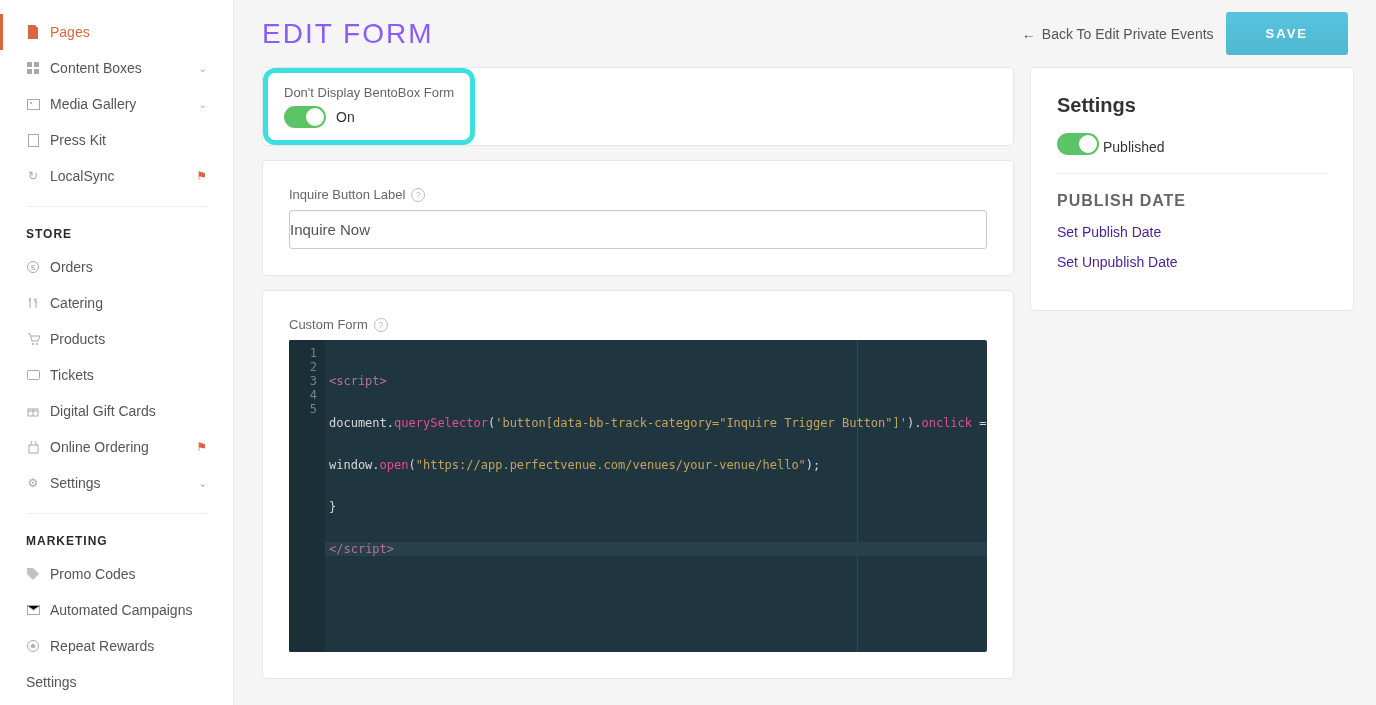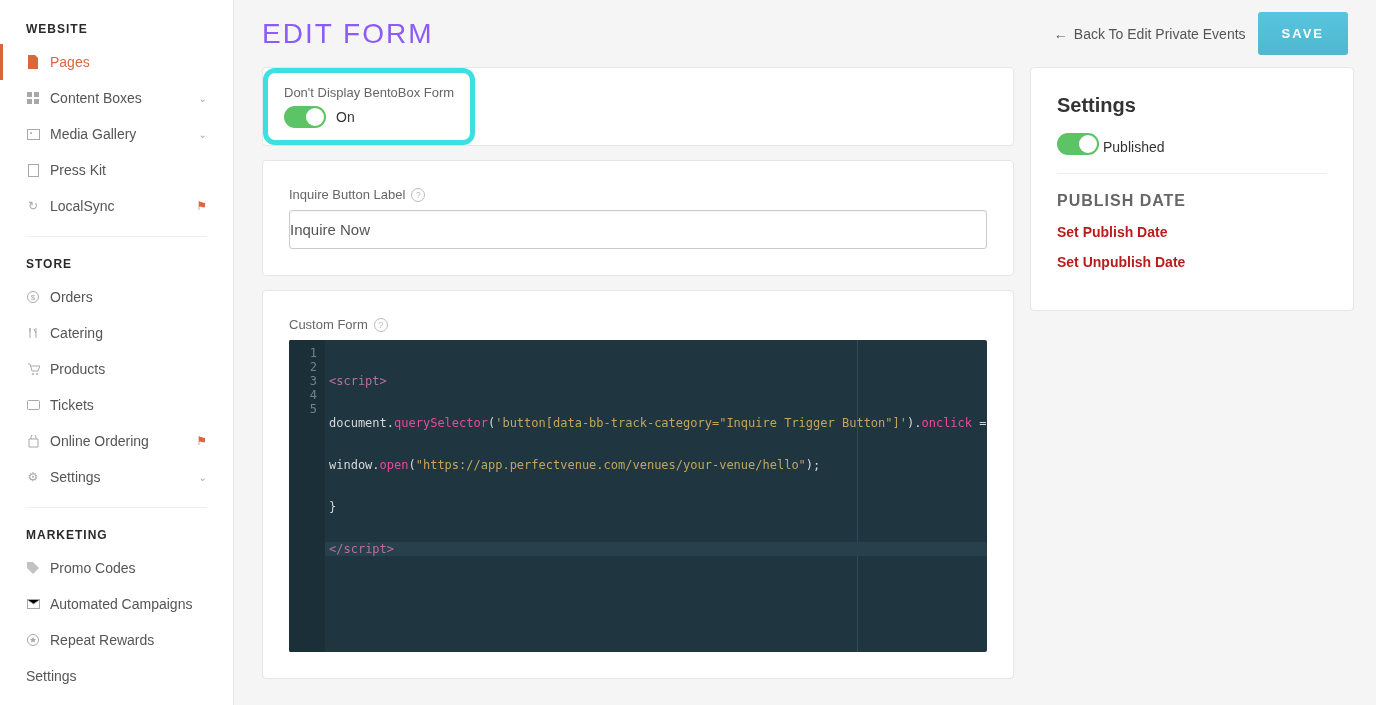--- a/index.html
+++ b/index.html
@@ -13,21 +13,21 @@
 .side-item .icon { width: 14px; height: 14px; margin-right: 10px; flex-shrink: 0; color: #a8a8a8; display: flex; align-items: center; justify-content: center; font-size: 12px; }
 .side-item.active .icon { color: #d9663f; }
 .side-item .label { flex: 1; font-size: 14px; }
 .side-item .chevron { font-size: 10px; color: #aaa; }
 .side-item .flag { color: #d9663f; font-size: 12px; }
 .side-divider { height: 1px; background: #eee; margin: 12px 26px; }
 .main { flex: 1; display: flex; flex-direction: column; }
 .top-bar { display: flex; align-items: center; padding: 12px 28px; gap: 12px; }
 .page-title { font-size: 28px; font-weight: 400; letter-spacing: 2px; color: #8b5cf6; flex: 1; }
 .back-link { display: flex; align-items: center; gap: 6px; color: #555; font-size: 14px; cursor: pointer; }
-.save-btn { background: linear-gradient(to bottom, #58c4dd, #4fb8d1); color: #fff; font-weight: 700; letter-spacing: 2px; border: none; padding: 14px 24px; border-radius: 3px; cursor: pointer; font-size: 13px; }
+.save-btn { background: linear-gradient(to bottom, #58c4dd, #4fb8d1); color: #fff; font-weight: 700; letter-spacing: 2px; border: none; padding: 14px 40px; border-radius: 3px; cursor: pointer; font-size: 13px; }
 .content-row { display: flex; gap: 16px; padding: 0 22px 22px 28px; flex: 1; overflow: auto; }
 .main-col { flex: 1; display: flex; flex-direction: column; gap: 14px; }
 .side-col { width: 324px; }
 .card { background: #fff; border: 1px solid #e6e6e6; border-radius: 4px; padding: 26px; }
 .highlight-box { border: 5px solid #3de0e0; border-radius: 12px; padding: 12px 16px; display: inline-block; }
 .toggle-row { display: flex; align-items: center; gap: 10px; margin-top: 6px; }
 .toggle { width: 42px; height: 22px; background: #5cc466; border-radius: 11px; position: relative; cursor: pointer; }
 .toggle .knob { position: absolute; width: 18px; height: 18px; background: #fff; border-radius: 50%; top: 2px; right: 2px; }
 .field-label { font-size: 13px; color: #666; display: flex; align-items: center; gap: 6px; margin-bottom: 8px; }
 .help-circle { width: 14px; height: 14px; border: 1px solid #bbb; border-radius: 50%; font-size: 9px; color: #bbb; display: inline-flex; align-items: center; justify-content: center; }
@@ -38,29 +38,28 @@
 .code-line { padding-left: 4px; height: 14px; }
 .code-line.hl { background: #27404b; }
 .tok-tag { color: #b96f9c; }
 .tok-fn { color: #ec4899; }
 .tok-str { color: #c5a45a; }
 .margin-line { position: absolute; left: 568px; top: 0; bottom: 0; width: 1px; background: #2d4a56; }
 .settings-title { font-size: 20px; font-weight: 600; color: #333; margin-bottom: 16px; }
 .pub-row { display: flex; align-items: flex-end; gap: 4px; margin-bottom: 18px; }
 .pub-divider { height: 1px; background: #eee; margin-bottom: 18px; }
 .pub-heading { font-size: 16px; font-weight: 700; letter-spacing: 1px; color: #666; margin-bottom: 14px; }
-.date-link { color: #b91c1c; font-weight: 700; font-size: 14px; cursor: pointer; margin-bottom: 14px; display: block; }
+.date-link { color: #4c1d95; font-weight: 400; font-size: 14px; cursor: pointer; margin-bottom: 14px; display: block; }
 </style>
 </head>
 <body>
 
 <div class="app">
   <div class="sidebar">
 
-    <div class="side-section-title">WEBSITE</div>
     <div class="side-item active">
       <span class="icon">
           <svg width="12" height="14" viewBox="0 0 12 14">
             <path fill="currentColor" d="M1 0h7l3 3v11H1z"></path>
           </svg>
         </span>
       <span class="label">Pages</span>
     </div>
     <div class="side-item">
       <span class="icon">
@@ -127,20 +126,29 @@
         </span>
       <span class="label">Products</span>
     </div>
     <div class="side-item">
       <span class="icon">
           <svg width="13" height="10" viewBox="0 0 13 10">
             <rect fill="none" stroke="currentColor" x="0.5" y="0.5" width="12" height="9" rx="1"></rect>
           </svg>
         </span>
       <span class="label">Tickets</span>
+    </div>
+    <div class="side-item">
+      <span class="icon">
+          <svg width="12" height="12" viewBox="0 0 12 12">
+            <rect fill="none" stroke="currentColor" x="1" y="4" width="10" height="7"></rect>
+            <path stroke="currentColor" d="M6 4v7M1 6h10"></path>
+          </svg>
+        </span>
+      <span class="label">Digital Gift Cards</span>
     </div>
     <div class="side-item">
       <span class="icon">
           <svg width="11" height="13" viewBox="0 0 11 13">
             <path fill="none" stroke="currentColor" d="M1 4h9v8H1zM3 4V2a2.5 2.5 0 015 0v2"></path>
           </svg>
         </span>
       <span class="label">Online Ordering</span>
       <span class="flag">⚑</span>
     </div>

